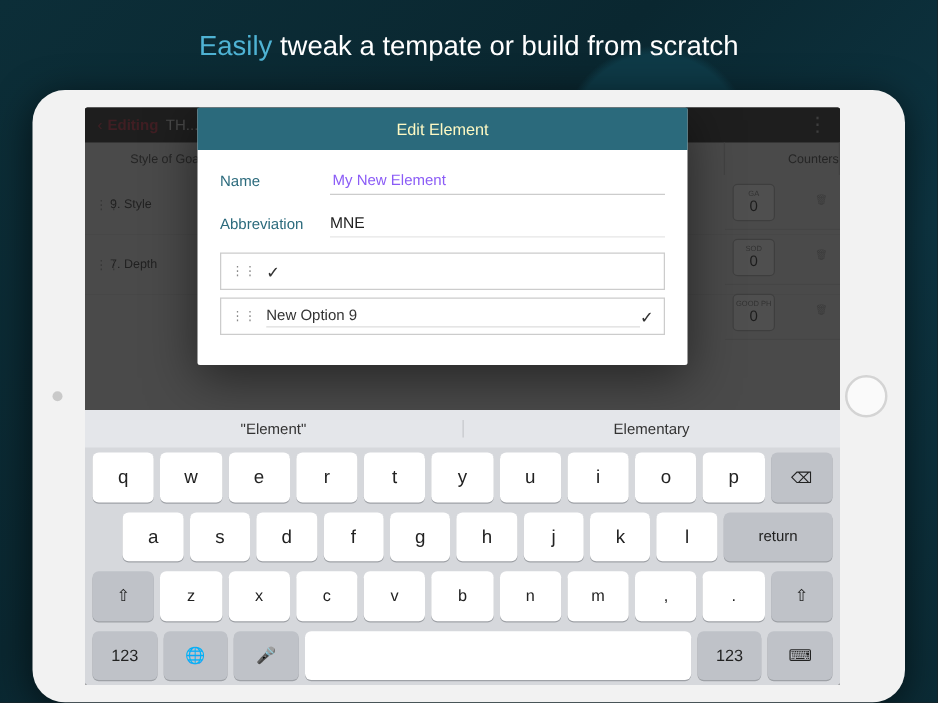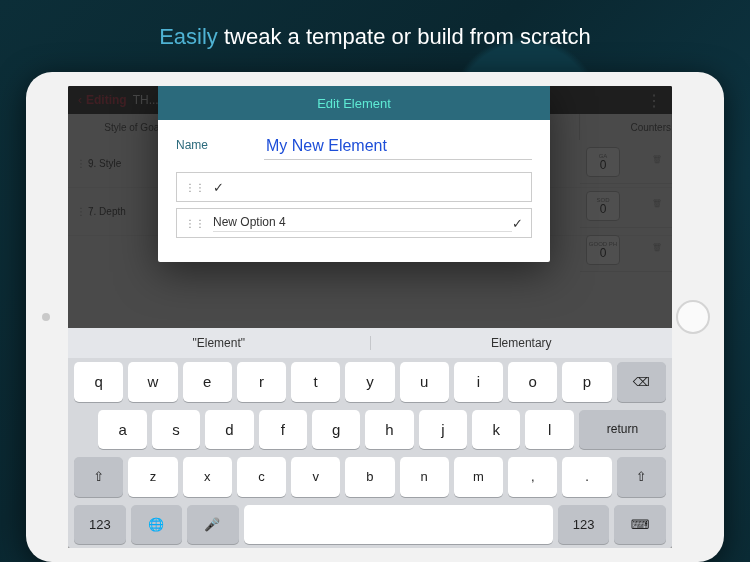--- a/index.html
+++ b/index.html
@@ -37,25 +37,25 @@
   .counters-col { position:absolute; right:0; top:54px; width:92px; }
   .counter { height:44px; border-bottom:1px solid #d5d5d5; display:flex; align-items:center; justify-content:space-between; padding:0 6px; font-size:8px; color:#666; }
   .counter .box { width:34px; height:30px; border:1px solid #bbb; border-radius:4px; background:#fff; font-size:12px; color:#333; display:flex; flex-direction:column; align-items:center; justify-content:center; line-height:1; }
   .counter .box small { font-size:6px; color:#888; }
   .counter .trash { width:14px; height:14px; color:#aaa; }
 
   .backdrop { position:absolute; inset:0; background:rgba(30,30,30,.55); }
 
   
   .modal { position:absolute; left:90px; top:0; width:392px; background:#fff; border-radius:2px; box-shadow:0 10px 40px rgba(0,0,0,.5); }
-  .modal-hdr { background:#2b6a7c; color:#5eead4; height:34px; display:flex; align-items:center; justify-content:center; font-size:13px; font-weight:500; }
+  .modal-hdr { background:#2b6a7c; color:#fef9c3; height:34px; display:flex; align-items:center; justify-content:center; font-size:13px; font-weight:500; }
   .modal-body { padding:14px 18px 6px; }
   .field-row { display:flex; align-items:flex-start; margin-bottom:12px; }
   .field-label { width:88px; color:#2b6a7c; font-size:12px; padding-top:4px; }
-  .field-input { flex:1; border:none; border-bottom:1px solid #ccc; font-size:16px; padding:3px 2px 4px; color:#1d4ed8; outline:none; }
+  .field-input { flex:1; border:none; border-bottom:1px solid #ccc; font-size:12px; padding:3px 2px 4px; color:#8b5cf6; outline:none; }
   .field-static { flex:1; font-size:12.5px; color:#222; padding:3px 0 4px; border-bottom:1px solid #e6e6e6; }
   .opts-col { flex:1; }
   .option-item { display:flex; align-items:center; border:1px solid #ccc; height:30px; margin-bottom:6px; padding:0 8px; font-size:12px; color:#333; }
   .option-item .handle { margin-right:8px; color:#888; font-size:10px; }
   .option-item .txt { flex:1; border-bottom:1px solid #ddd; padding:1px 0 2px; }
   .option-item .check { font-size:13px; color:#333; }
   .add-btn { width:40px; height:40px; border-radius:50%; background:#1d5f72; color:#fff; font-size:22px; display:flex; align-items:center; justify-content:center; margin:6px 0 0 24px; box-shadow:0 2px 6px rgba(0,0,0,.3); }
 
   
   .kbd { position:absolute; left:0; right:0; bottom:0; height:220px; background:#d6d8dc; display:flex; flex-direction:column; }
@@ -137,28 +137,32 @@
     <div class="backdrop"></div>
 
     <div class="modal">
       <div class="modal-hdr">Edit Element</div>
       <div class="modal-body">
         <div class="field-row">
           <div class="field-label">Name</div>
           <input class="field-input" value="My New Element" style="">
         </div>
         <div class="field-row">
+          <div class="field-label">Abbreviation</div>
+          <div class="field-static">MNE</div>
+        </div>
+        <div class="field-row">
           <div class="opts-col">
             <div class="option-item">
               <span class="handle">⋮⋮</span>
               <span class="check">✓</span>
             </div>
             <div class="option-item">
               <span class="handle">⋮⋮</span>
-              <span class="txt">New Option 4</span>
+              <span class="txt">New Option 9</span>
               <span class="check">✓</span>
             </div>
           </div>
         </div>
       </div>
     </div>
 
     <div class="kbd">
       <div class="suggest">
         <div>"Element"</div>

